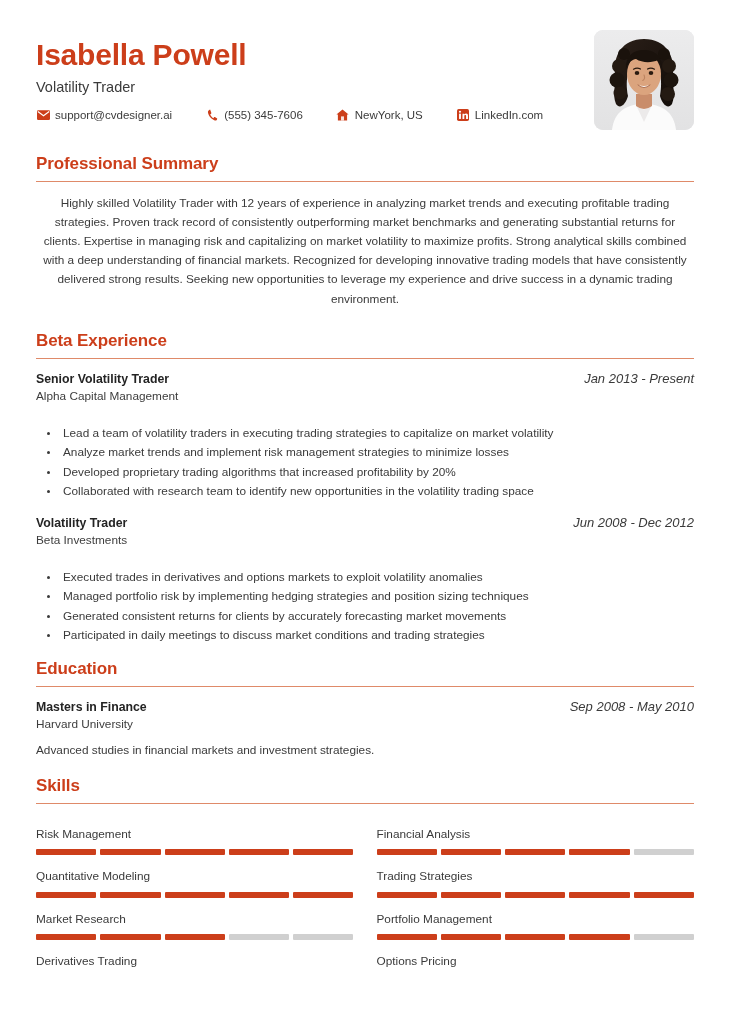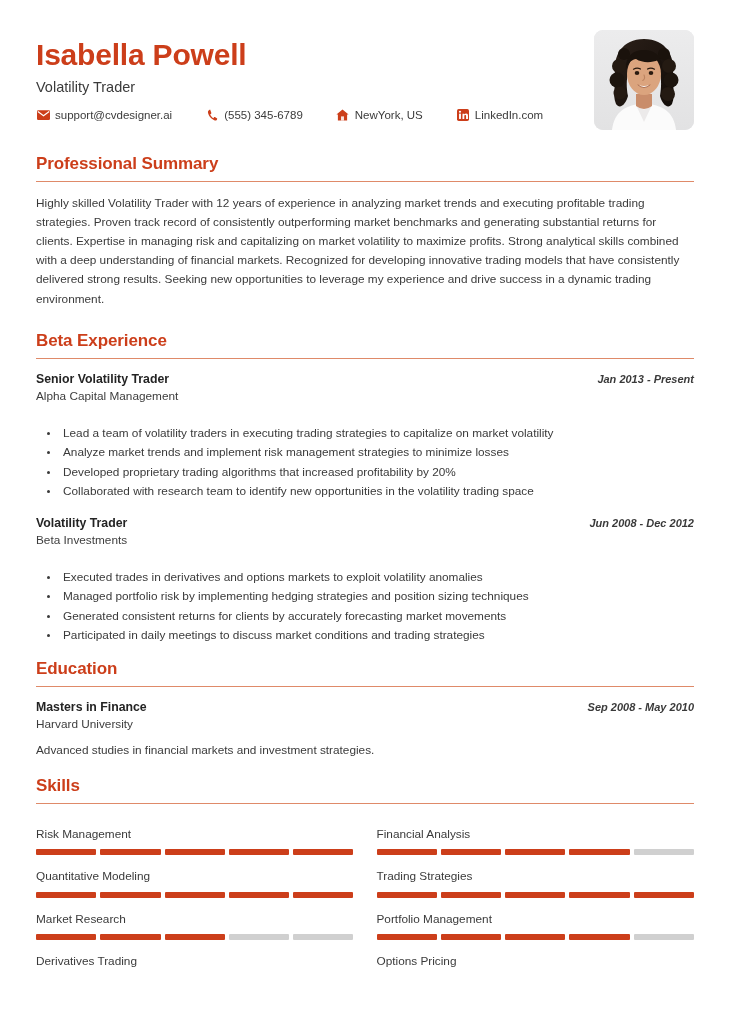--- a/index.html
+++ b/index.html
@@ -90,43 +90,42 @@
     background: #d9754f;
     opacity: .85;
     margin-bottom: 12px;
   }
 
   .summary-text {
     font-size: 11.8px;
     line-height: 1.62;
     color: #3a3a3a;
     margin: 0 0 22px 0;
-    text-align: left;
+    text-align: center;
   }
 
   
   .entry { margin-bottom: 13px; }
   .entry-head {
     display: flex;
     align-items: baseline;
     justify-content: space-between;
   }
   .entry-title {
     font-size: 12.3px;
     font-weight: bold;
     color: #242424;
     line-height: 1.35;
   }
   .entry-date {
-    font-size: 11px;
+    font-size: 13px;
     font-style: italic;
     color: #3a3a3a;
     white-space: nowrap;
     padding-left: 12px;
-    font-weight: bold;
   }
   .entry-org {
     font-size: 11.8px;
     color: #3d3d3d;
     margin-top: 1px;
     line-height: 1.4;
   }
   .entry-desc {
     font-size: 11.8px;
     color: #3a3a3a;
@@ -197,21 +196,21 @@
               </svg>
             </span>
             <span>support@cvdesigner.ai</span>
           </div>
           <div class="contact-item">
             <span class="ci">
               <svg width="11" height="12" viewBox="0 0 12 14">
                 <path d="M3.2 0.5 C1.6 0.9 0.4 2.4 0.7 4.2 C1.4 8.4 4.6 12 8.6 13.3 C10.3 13.8 11.6 12.6 11.5 11 L9.2 9.6 C8.6 9.3 8 9.5 7.6 10 L7 10.8 C5.3 9.8 4 8.3 3.2 6.5 L4.1 5.9 C4.6 5.6 4.8 5 4.6 4.4 Z" fill="#CC3E1A"></path>
               </svg>
             </span>
-            <span>(555) 345-6789</span>
+            <span>(555) 345-7606</span>
           </div>
           <div class="contact-item">
             <span class="ci">
               <svg width="13" height="12" viewBox="0 0 14 13">
                 <path d="M7 0.5 L0.4 6 L2 6 L2 12.5 L12 12.5 L12 6 L13.6 6 Z" fill="#CC3E1A"></path>
                 <rect x="5.4" y="8" width="3.2" height="4.5" fill="#fff" opacity=".85"></rect>
               </svg>
             </span>
             <span>NewYork, US</span>
           </div>

